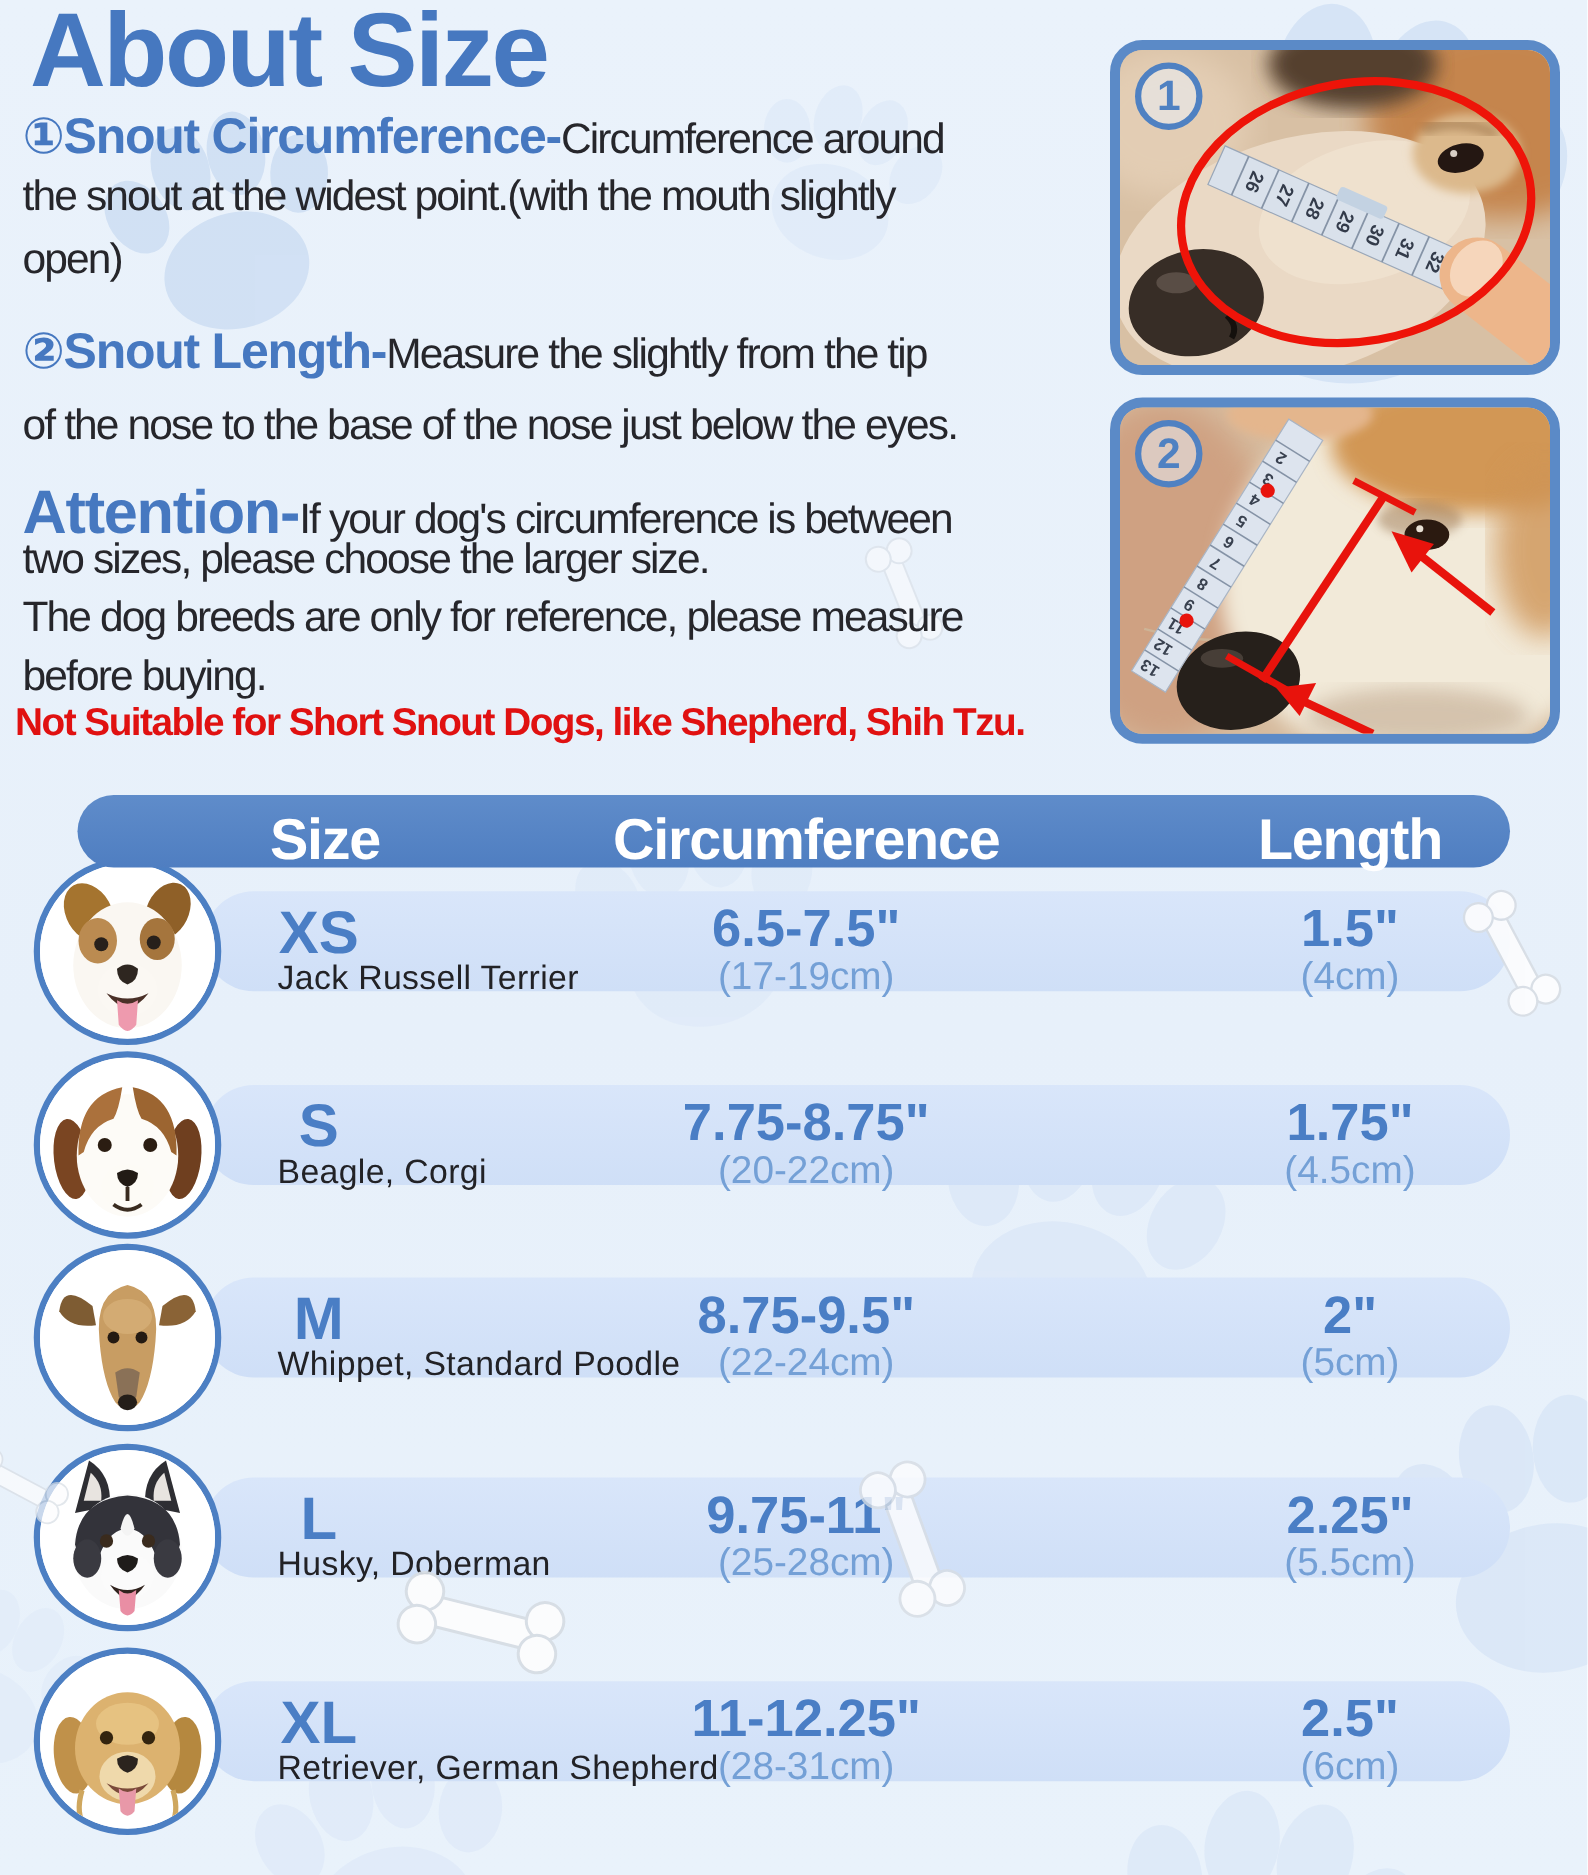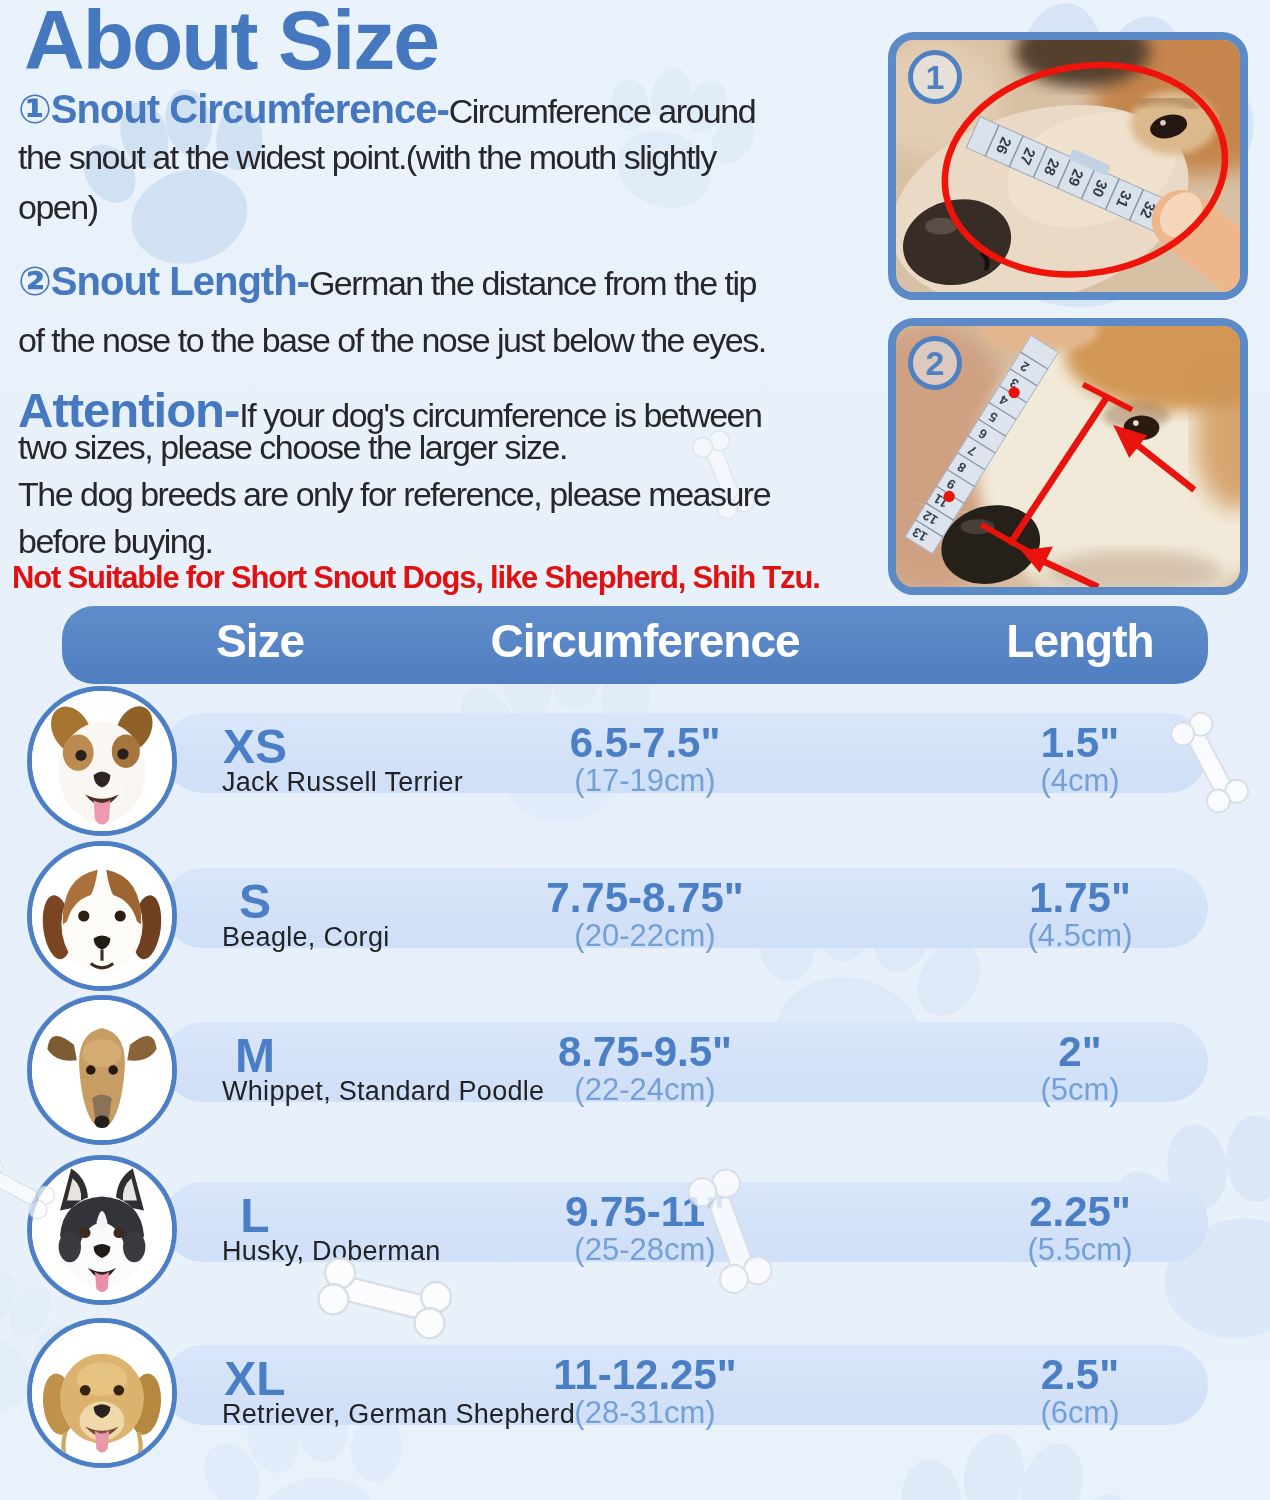--- a/index.html
+++ b/index.html
@@ -30,21 +30,21 @@
     border:8px solid #5b8ac7;border-radius:26px;overflow:hidden;background:#d8c0a4;}
   .photo1{top:32px;height:268px;}
   .photo2{top:318px;height:277px;}
   .photo svg{display:block;}
   .badge{position:absolute;left:12px;top:10px;width:54px;height:54px;z-index:7;
     border:5px solid #4f81c2;border-radius:50%;box-sizing:border-box;
     background:rgba(233,242,251,0.50);
     display:flex;align-items:center;justify-content:center;
     font-size:34px;font-weight:bold;color:#4f81c2;}
   
-  .thead{position:absolute;left:62px;top:606px;width:1146px;height:78px;z-index:3;
+  .thead{position:absolute;left:62px;top:636px;width:1146px;height:58px;z-index:3;
     background:linear-gradient(180deg,#5f8cca,#4f7ec1);border-radius:32px;}
   .th{position:absolute;top:8px;text-align:center;color:#fff;font-size:46px;font-weight:bold;letter-spacing:-1px;}
   .th-size{left:88px;width:220px;}
   .th-circ{left:378px;width:410px;}
   .th-len{left:838px;width:360px;}
   .row{position:absolute;left:0;width:1270px;height:80px;z-index:2;}
   .stripe{position:absolute;left:163px;top:0;width:1045px;height:80px;border-radius:40px;
     background:linear-gradient(180deg,#d9e6fa,#cfdff7);}
   .cell{position:absolute;white-space:nowrap;z-index:3;}
   .c-size{left:180px;width:150px;top:6px;text-align:center;font-size:48px;font-weight:bold;color:#4a7ec5;}
@@ -86,21 +86,21 @@
 
   <div class="title">About Size</div>
 
   <div class="line" style="top:138px">the snout at the widest point.(with the mouth slightly</div>
   <div class="line" style="top:86px">
     <span class="lead">①Snout Circumference-</span><span>Circumference around</span>
   </div>
   <div class="line" style="top:188px">open)</div>
 
   <div class="line" style="top:258px">
-    <span class="lead">②Snout Length-</span><span>German the distance from the tip</span>
+    <span class="lead">②Snout Length-</span><span>Measure the slightly from the tip</span>
   </div>
   <div class="line" style="top:321px">of the nose to the base of the nose just below the eyes.</div>
 
   <div class="line" style="top:382px">
     <span class="lead lead-att">Attention-</span><span>If your dog's circumference is between</span>
   </div>
   <div class="line" style="top:428px">two sizes, please choose the larger size.</div>
   <div class="line" style="top:475px">The dog breeds are only for reference, please measure</div>
   <div class="line" style="top:522px">before buying.</div>
 

